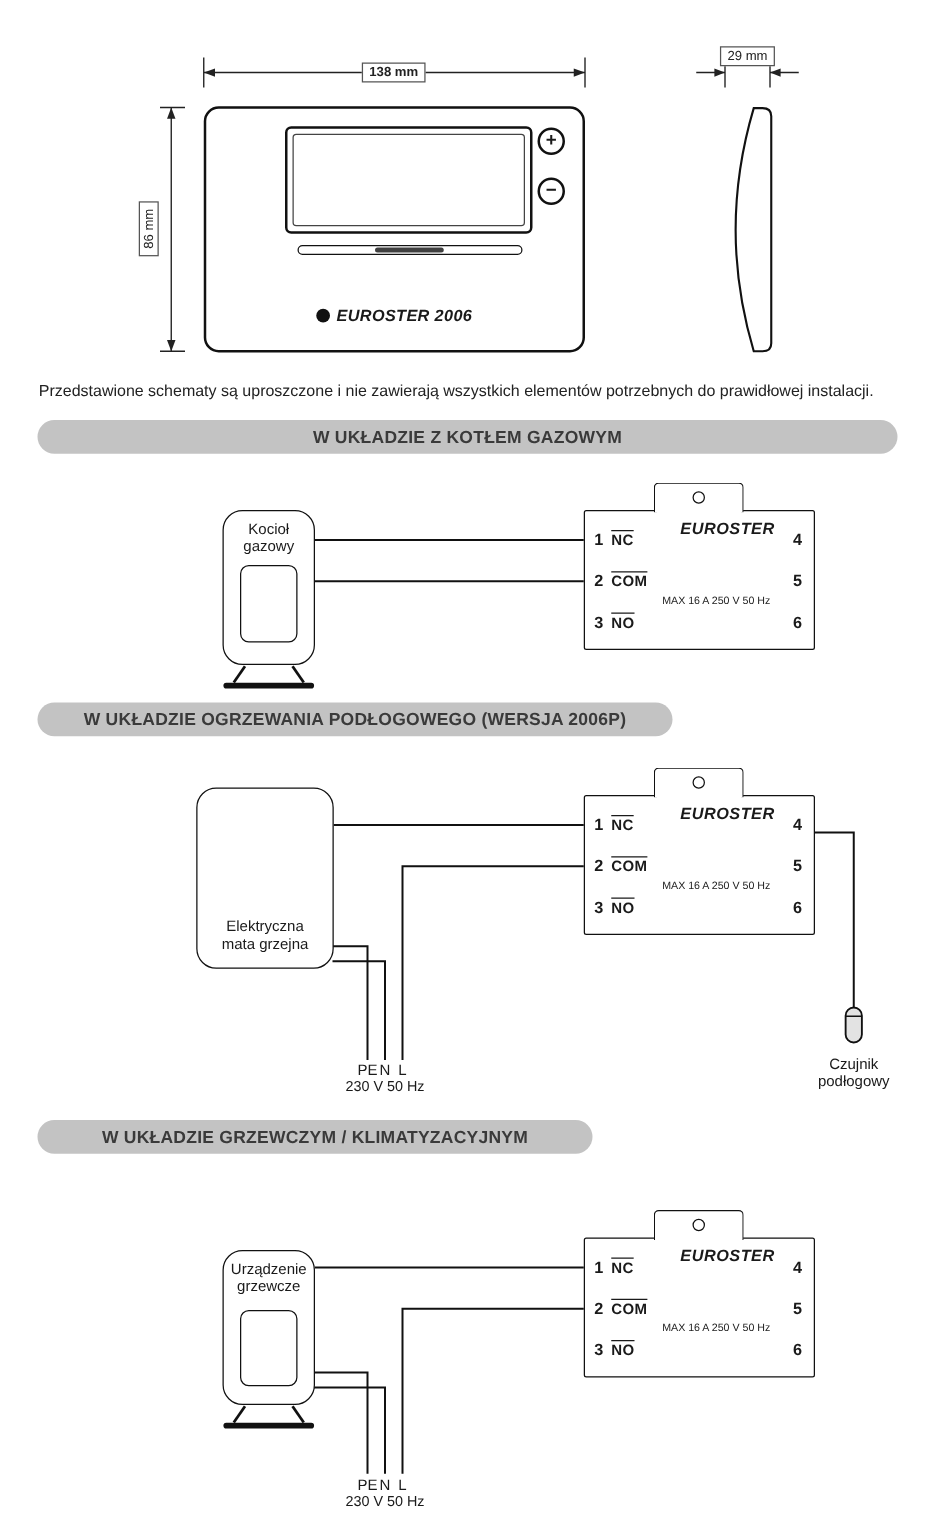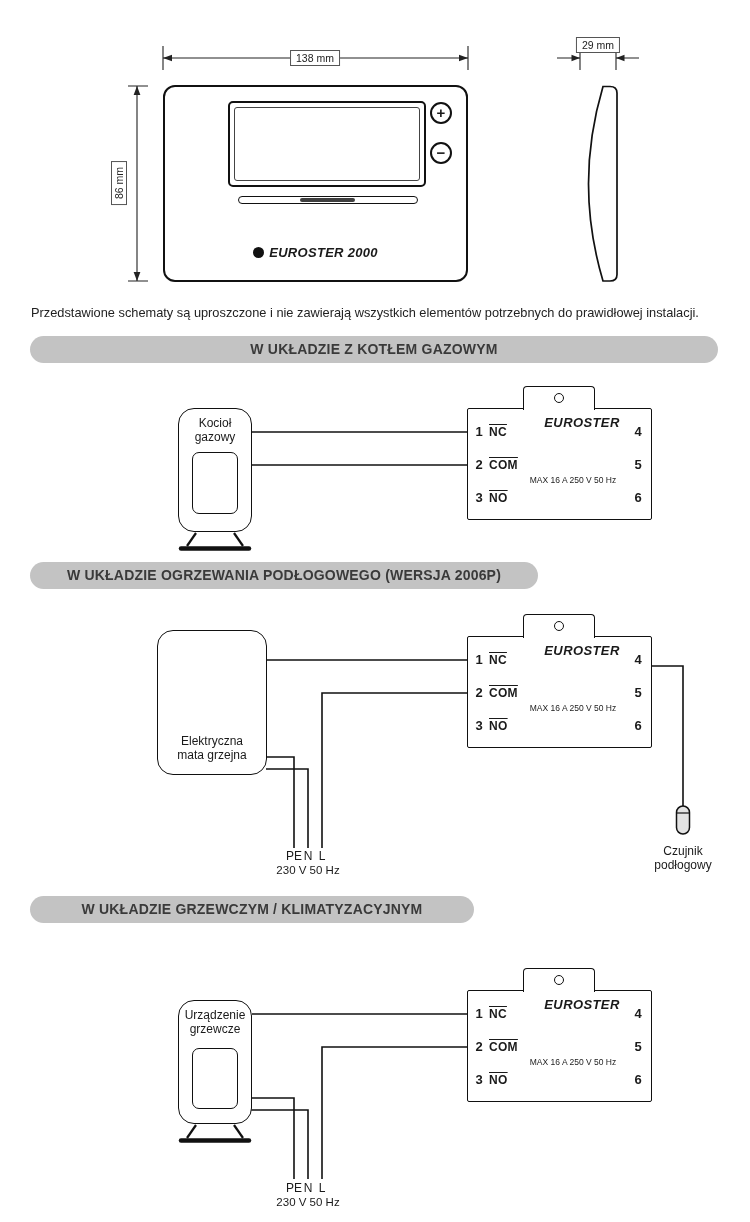--- a/index.html
+++ b/index.html
@@ -164,24 +164,24 @@
 
   <div class="devfront"></div>
   <div class="screen"></div>
   <div class="screen-inner"></div>
   <div class="slot">
     <div class="slot-dark"></div>
   </div>
   <div class="devbtn" style="left:430px; top:102px;">+</div>
   <div class="devbtn" style="left:430px; top:142px;">−</div>
   <div class="devlogo">
-    <span class="logo-dot"></span><span>EUROSTER 2000</span>
-  </div>
-
-  <div class="dimlabel" style="left:315px; top:58px;">138 mm</div>
+    <span class="logo-dot"></span><span>EUROSTER 2006</span>
+  </div>
+
+  <div class="dimlabel" style="left:315px; top:58px;font-weight:bold;">138 mm</div>
   <div class="dimlabel" style="left:598px; top:45px;">29 mm</div>
   <div class="dimlabel rot" style="left:119px; top:183px;">86 mm</div>
 
   <div class="note" style="left:31px; top:305px;">Przedstawione schematy są uproszczone i nie zawierają wszystkich elementów potrzebnych do prawidłowej instalacji.</div>
 
   <div class="secbar" style="left:30px; top:336px; width:688px;">W UKŁADZIE Z KOTŁEM GAZOWYM</div>
   <div class="secbar" style="left:30px; top:562px; width:508px;">W UKŁADZIE OGRZEWANIA PODŁOGOWEGO (WERSJA 2006P)</div>
   <div class="secbar" style="left:30px; top:896px; width:444px;">W UKŁADZIE GRZEWCZYM / KLIMATYZACYJNYM</div>
 
 

